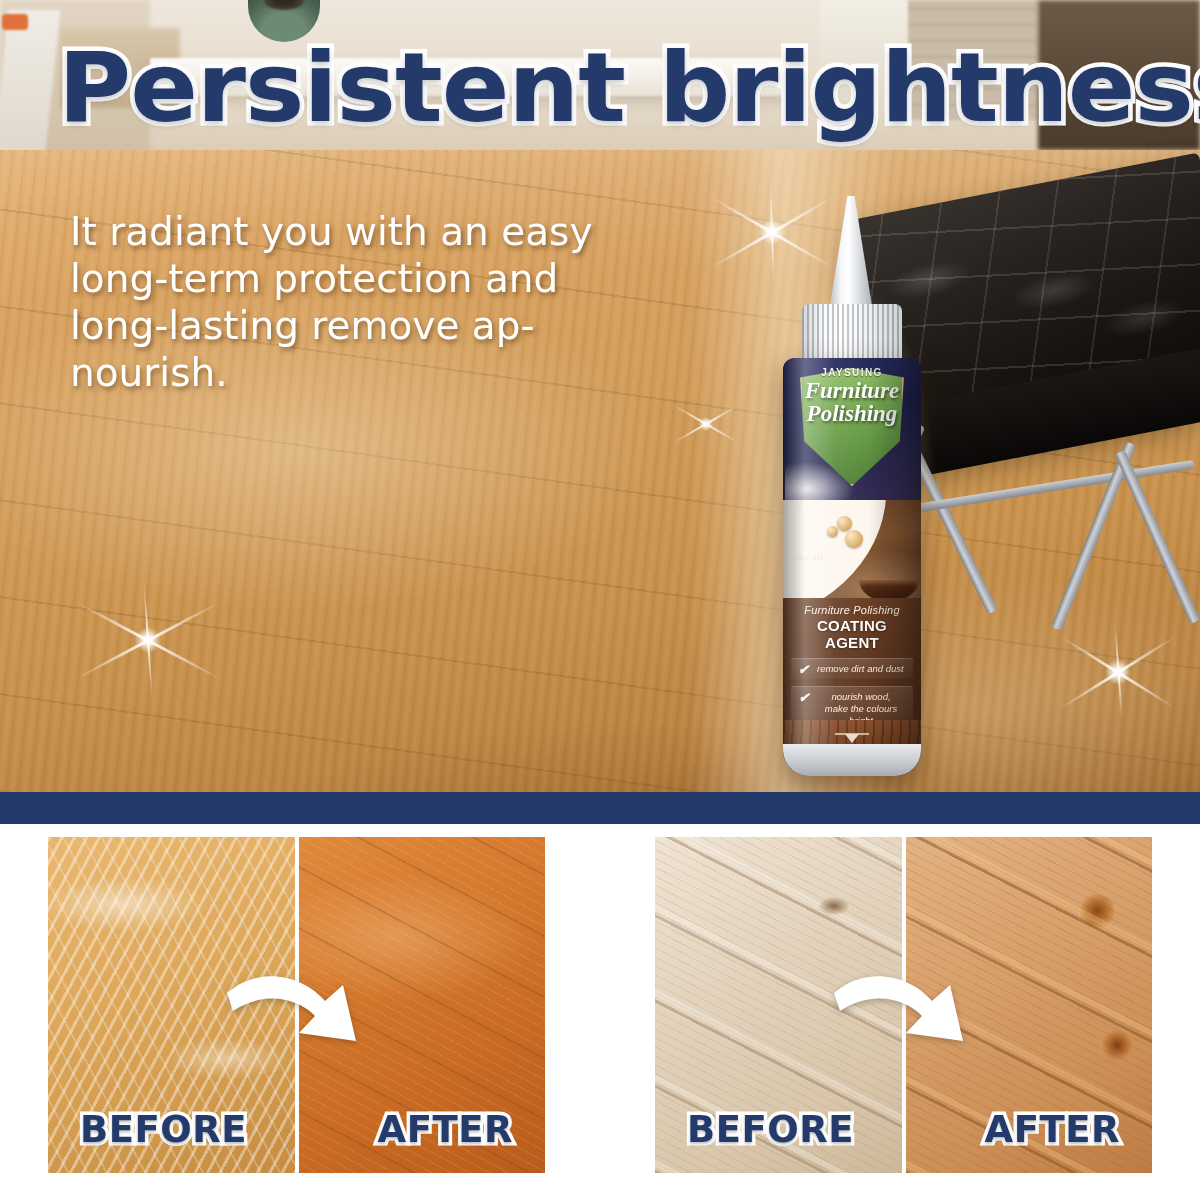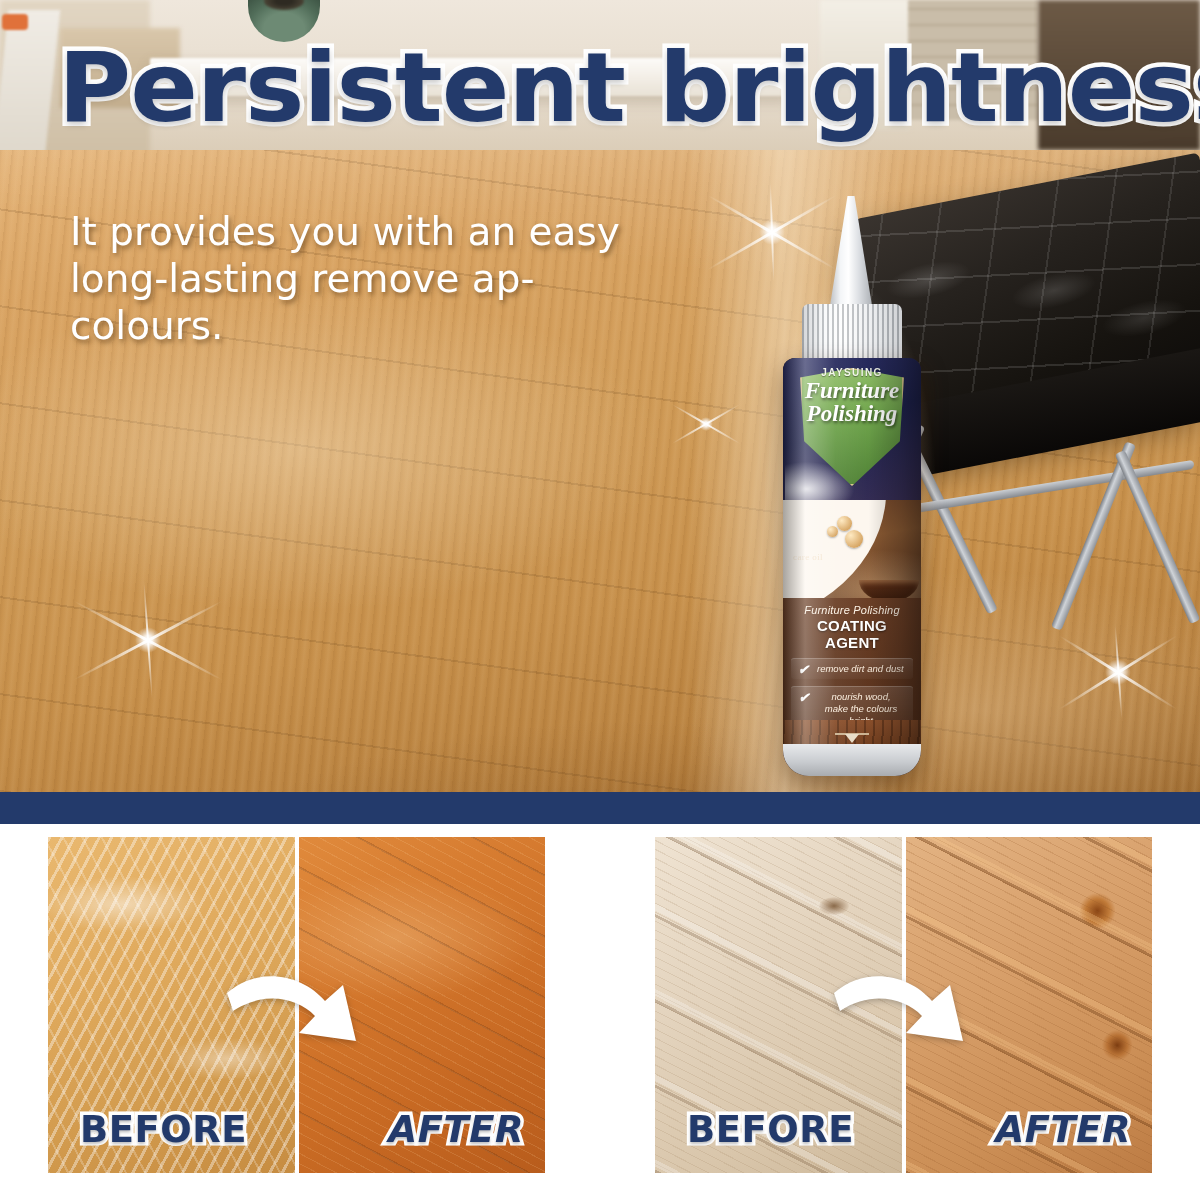--- a/index.html
+++ b/index.html
@@ -423,21 +423,21 @@
   .cmp-lbl {
     position:absolute; bottom:22px; z-index:7;
     font-family:"DejaVu Sans", sans-serif; font-weight:bold;
     font-size:37px; letter-spacing:.5px;
     color:#233a6b;
     -webkit-text-stroke:7px #ffffff;
     paint-order:stroke fill;
     text-shadow:0 2px 3px rgba(0,0,0,.25);
   }
   .cmp-lbl.a { left:32px; }
-  .cmp-lbl.b { right:21px;font-style:italic; }
+  .cmp-lbl.b { right:32px; }
 </style>
 </head>
 <body>
 
 <div class="hero">
 
   <div class="room">
     <div class="room-wallL"></div>
     <div class="room-cab"></div>
     <div class="room-shelf"></div>
@@ -486,23 +486,24 @@
     <div class="leg leg1"></div>
     <div class="leg leg2"></div>
     <div class="legbar"></div>
     <div class="leg leg3"></div>
     <div class="leg leg4"></div>
   </div>
 
   <div class="headline">Persistent brightness</div>
 
   <div class="blurb">
-    <div>It provides you with an easy</div>
+    <div>It radiant you with an easy</div>
+    <div>long-term protection and</div>
     <div>long-lasting remove ap-</div>
-    <div>colours.</div>
+    <div>nourish.</div>
   </div>
 
   <div class="bottle">
     <div class="b-glow"></div>
     <div class="b-nozzle"></div>
     <div class="b-collar"></div>
 
     <div class="b-body">
 
       <div class="lbl-top">

